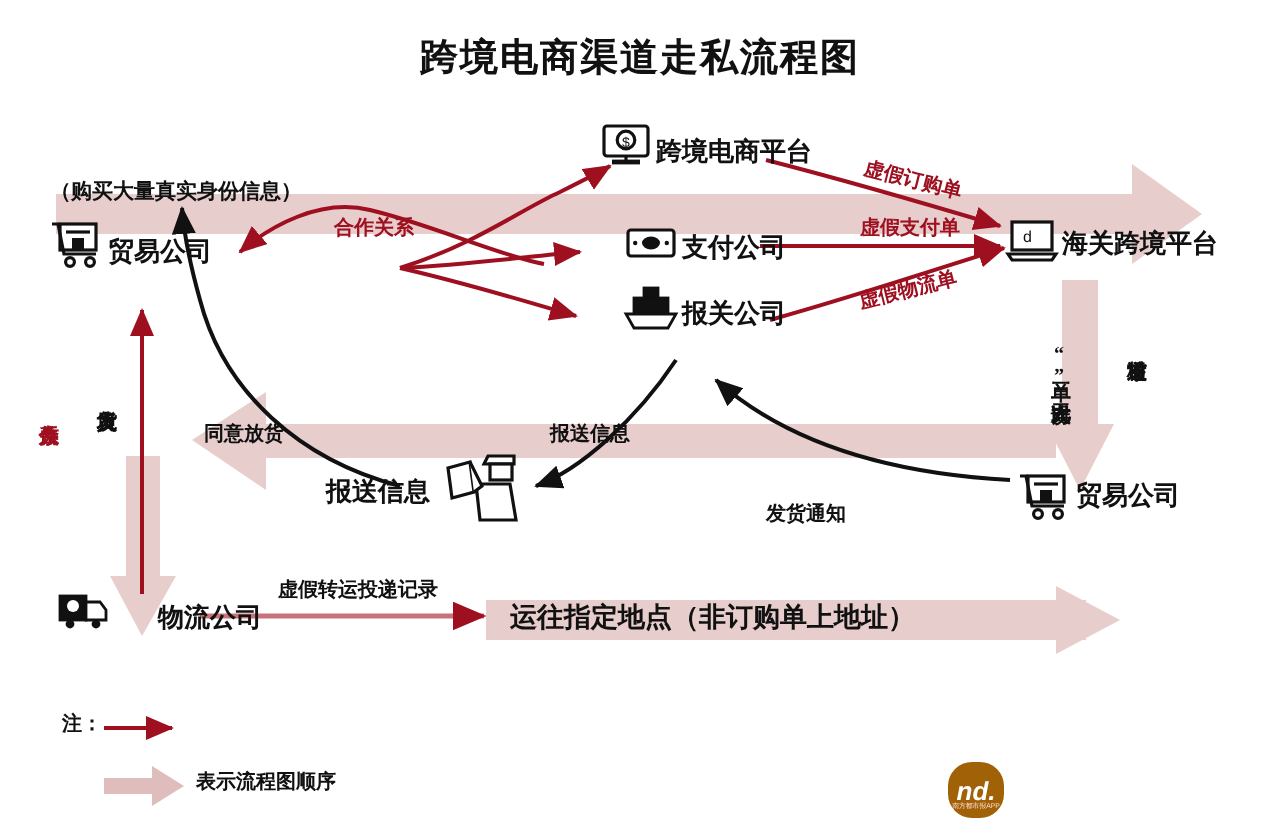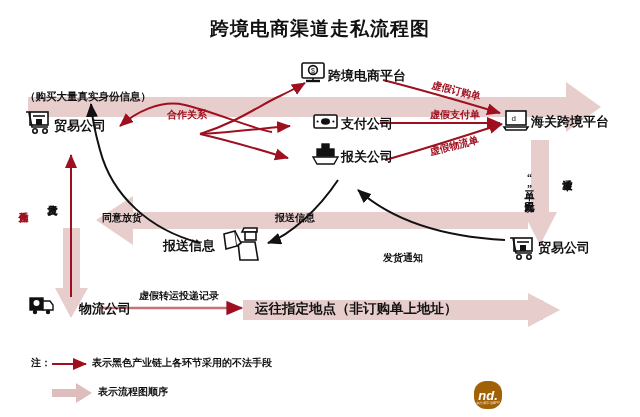--- a/index.html
+++ b/index.html
@@ -200,18 +200,17 @@
 
   <div class="lbl blk-lbl vert" style="left:524px;top:172px;">“三单”对比无误</div>
   <div class="lbl blk-lbl vert" style="left:562px;top:172px;">审核通过</div>
   <div class="lbl blk-lbl" style="left:383px;top:213px;margin-top:40px;">发货通知</div>
   <div class="lbl blk-lbl" style="left:275px;top:213px;">报送信息</div>
   <div class="lbl blk-lbl" style="left:102px;top:213px;">同意放货</div>
   <div class="lbl blk-lbl vert" style="left:47px;top:197px;">发货入境</div>
   <div class="lbl blk-lbl" style="left:139px;top:291px;">虚假转运投递记录</div>
 
   <div class="lbl legend-txt" style="left:31px;top:358px;">注：</div>
-  <div class="lbl legend-txt" style="left:92px;top:358px;">表示黑色产业链上各环节采用的不法手段</div>
   <div class="lbl legend-txt" style="left:98px;top:387px;">表示流程图顺序</div>
 
   <div class="logo">nd.</div>
   <div class="logo-sub">南方都市报APP</div>
 </div>
 
 </body></html>

